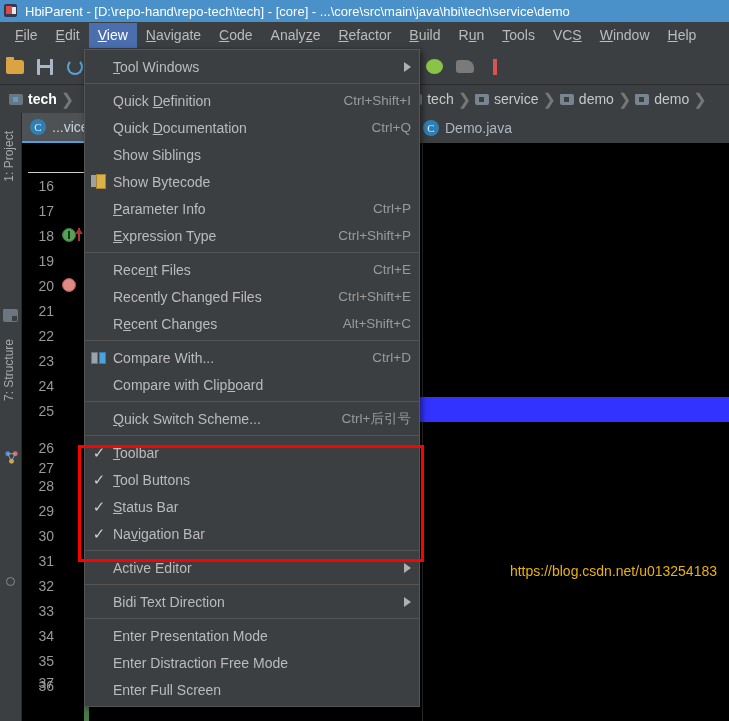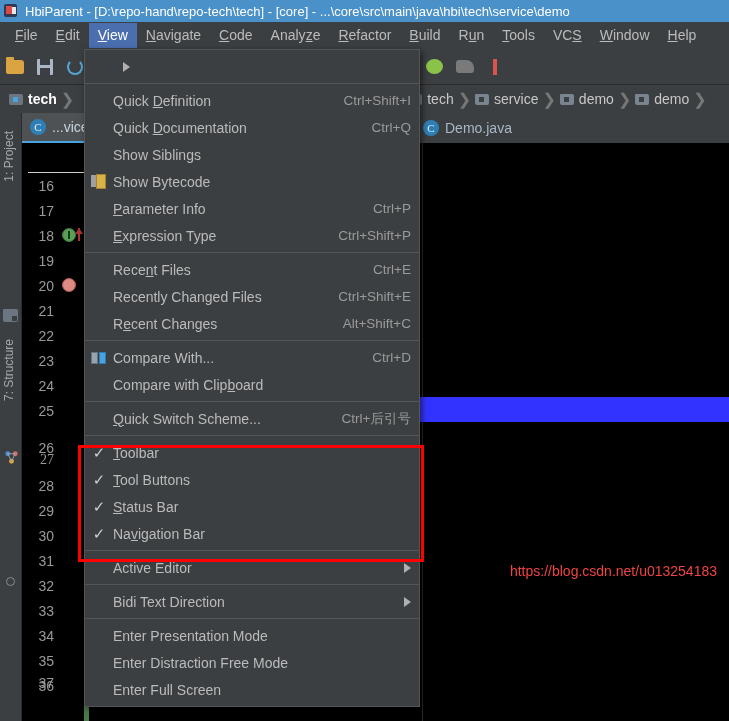--- a/index.html
+++ b/index.html
@@ -201,21 +201,21 @@
 
   
   .redbox {
     position:absolute; left:78px; top:445px; width:346px; height:117px;
     border:3px solid #ff0000; z-index:60; pointer-events:none;
   }
 
   
   .watermark {
     position:absolute; right:12px; bottom:12px;
-    color:#ef4444; font-size:14px;
+    color:#eab308; font-size:14px;
     font-family:"Liberation Sans", sans-serif;
   }
 
   
   .statusdot { position:absolute; left:6px; bottom:5px; width:9px;height:9px;border:1px solid #8a8a8a;border-radius:50%;}
   
   .changemark { position:absolute; left:84px; width:5px; height:25px; background:#4a7a4a; }
 </style>
 </head>
 <body>
@@ -354,21 +354,21 @@
       <div class="lineno" style="top: 61px;">17</div>
       <div class="lineno" style="top: 86px; text-align: right;">18</div>
       <div class="lineno" style="top: 111px;">19</div>
       <div class="lineno" style="top: 136px;">20</div>
       <div class="lineno" style="top: 161px;">21</div>
       <div class="lineno" style="top: 186px;">22</div>
       <div class="lineno" style="top: 211px;">23</div>
       <div class="lineno" style="top: 236px;">24</div>
       <div class="lineno" style="top: 261px;">25</div>
       <div class="lineno" style="top: 286px; margin-top: 12px;">26</div>
-      <div class="lineno" style="top: 310px; font-family: Liberation Serif, serif;">27</div>
+      <div class="lineno" style="top: 318px;">27</div>
       <div class="lineno" style="top: 336px;">28</div>
       <div class="lineno" style="top: 361px;">29</div>
       <div class="lineno" style="top: 386px;">30</div>
       <div class="lineno" style="top: 411px;">31</div>
       <div class="lineno" style="top: 436px;">32</div>
       <div class="lineno" style="top: 461px;">33</div>
       <div class="lineno" style="top: 486px;">34</div>
       <div class="lineno" style="top: 511px;">35</div>
       <div class="lineno" style="top: 536px;">36</div>
       <div class="lineno" style="top: 533px; margin-left: 13px;">37</div>
@@ -392,20 +392,21 @@
         <div class="codeline" style="top: 504px; left: 0px;"><span class="kw">false</span><span class="pln">);</span></div>
         <div class="codeline" style="top: 529px; left: 0px;"><span class="str">"IdCard Not be Null"</span><span class="pln">);</span></div>
       </div>
   </div>
   <div class="changemark" style="top:697px;"></div>
   <div class="statusdot"></div>
 
   <div class="menu" id="viewmenu">
       <div class="mi">
         <span class="mi-icon"></span>
+        <span class="mi-label"><u>T</u>ool Windows</span>
         <span class="mi-arrow"></span>
       </div>
       <div class="msep"></div>
       <div class="mi">
         <span class="mi-icon"></span>
         <span class="mi-label">Quick <u>D</u>efinition</span>
         <span class="mi-short">Ctrl+Shift+I</span>
       </div>
       <div class="mi">
         <span class="mi-icon"></span>

